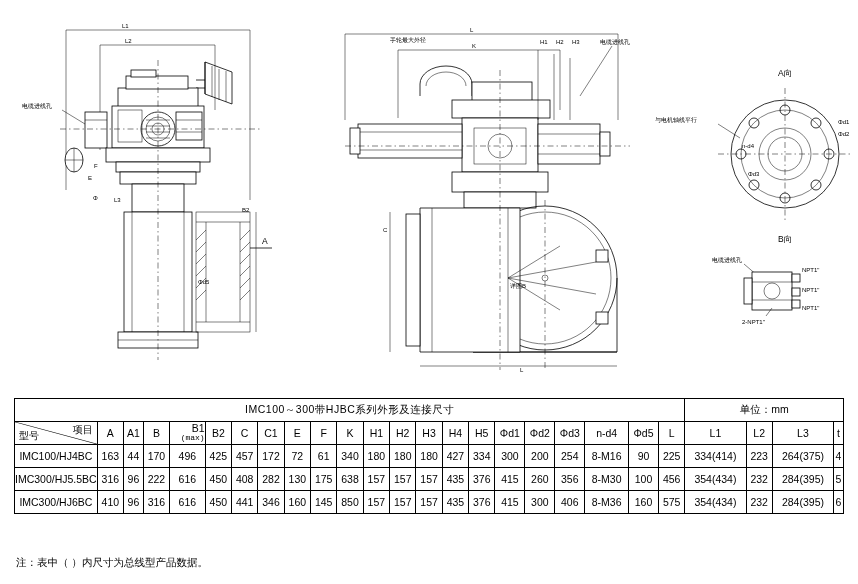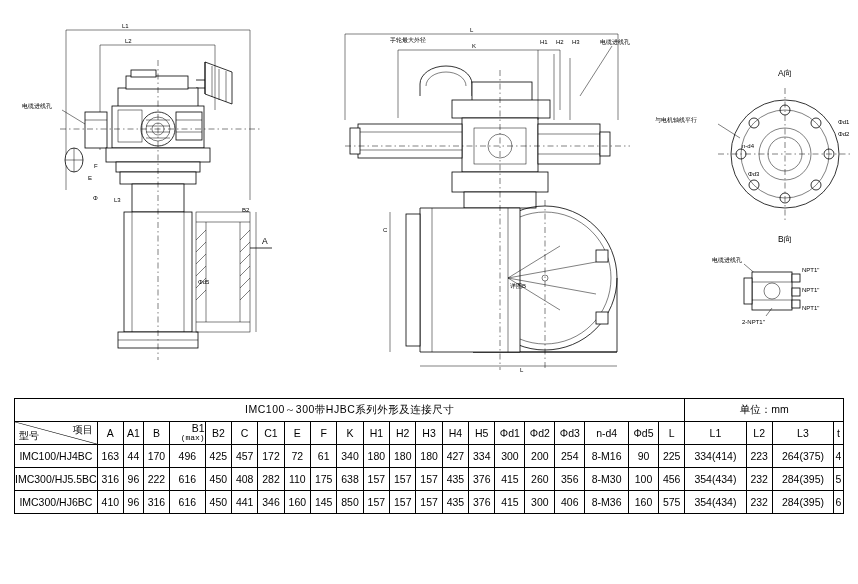--- a/index.html
+++ b/index.html
@@ -334,21 +334,21 @@
 
       <tr>
         <td class="rowlbl">IMC300/HJ5.5BC</td>
         <td>316</td>
         <td>96</td>
         <td>222</td>
         <td>616</td>
         <td>450</td>
         <td>408</td>
         <td>282</td>
-        <td>110</td>
+        <td>130</td>
         <td>175</td>
         <td>638</td>
         <td>157</td>
         <td>157</td>
         <td>157</td>
         <td>435</td>
         <td>376</td>
         <td>415</td>
         <td>260</td>
         <td>356</td>
@@ -386,14 +386,15 @@
         <td>575</td>
         <td>354(434)</td>
         <td>232</td>
         <td>284(395)</td>
         <td>6</td>
       </tr>
     </tbody>
       </table>
   </div>
 
+  <div class="note">注：表中（ ）内尺寸为总线型产品数据。</div>
 
 </div>
 
 </body></html>

